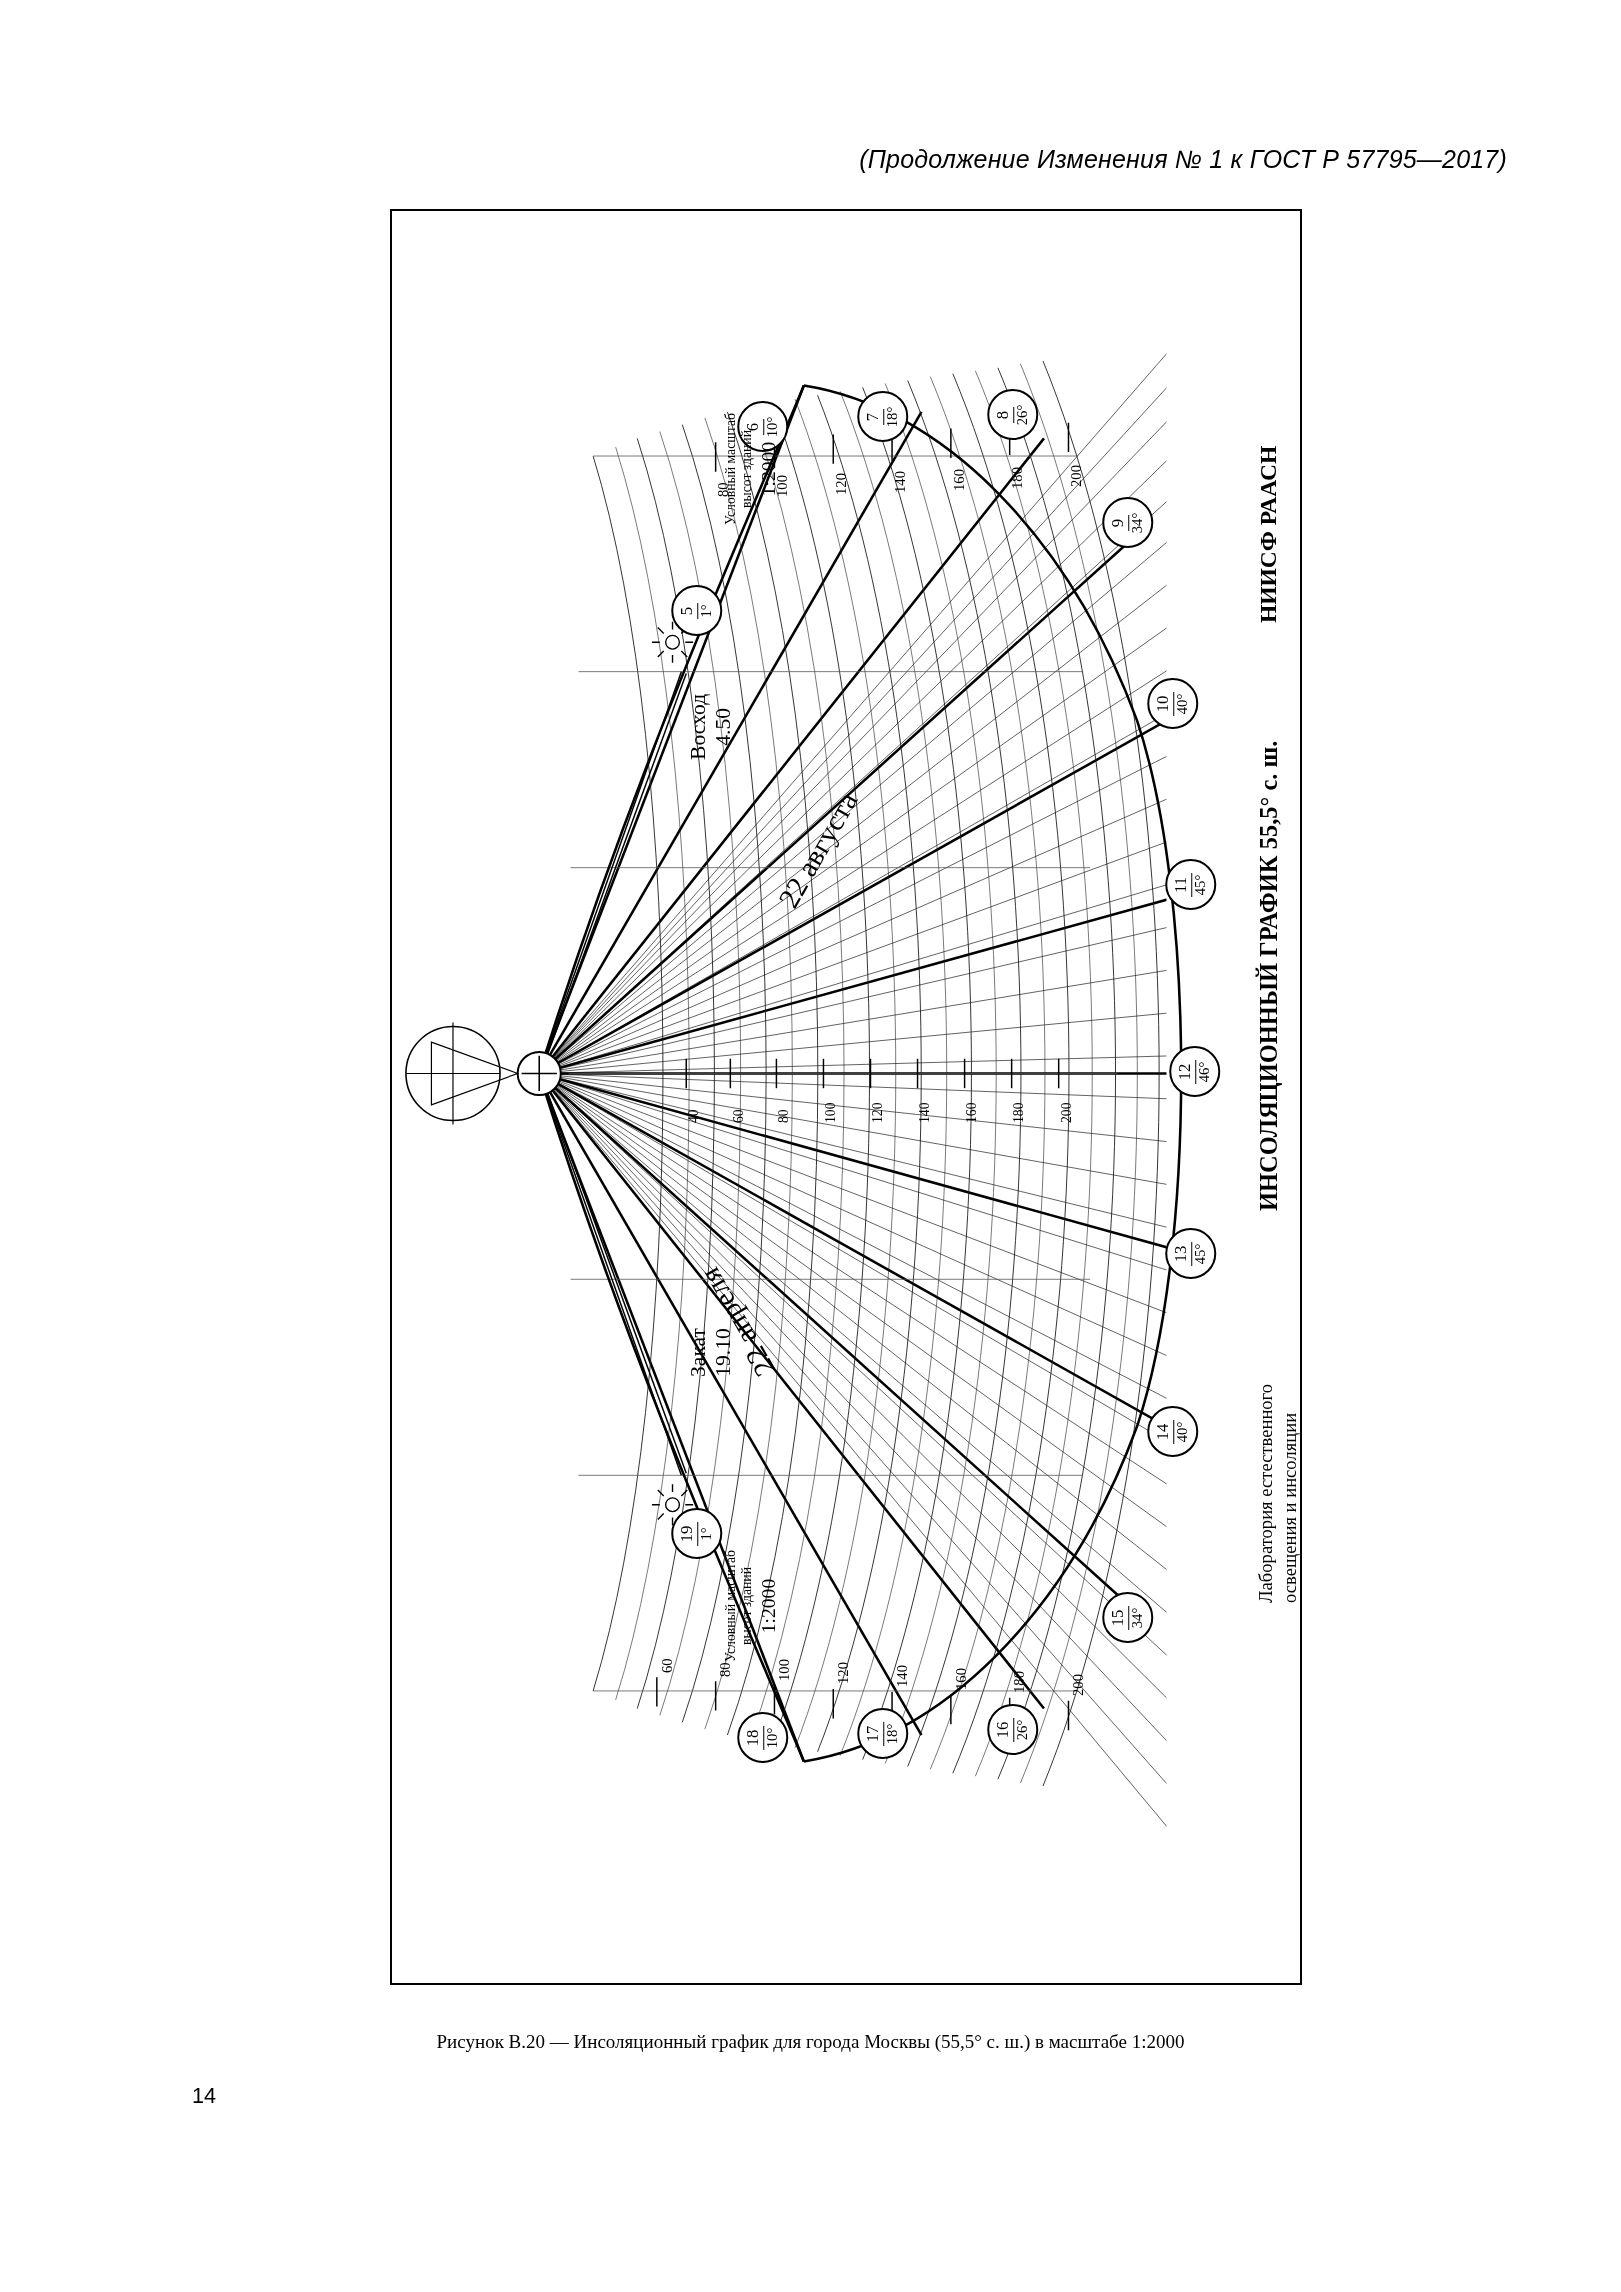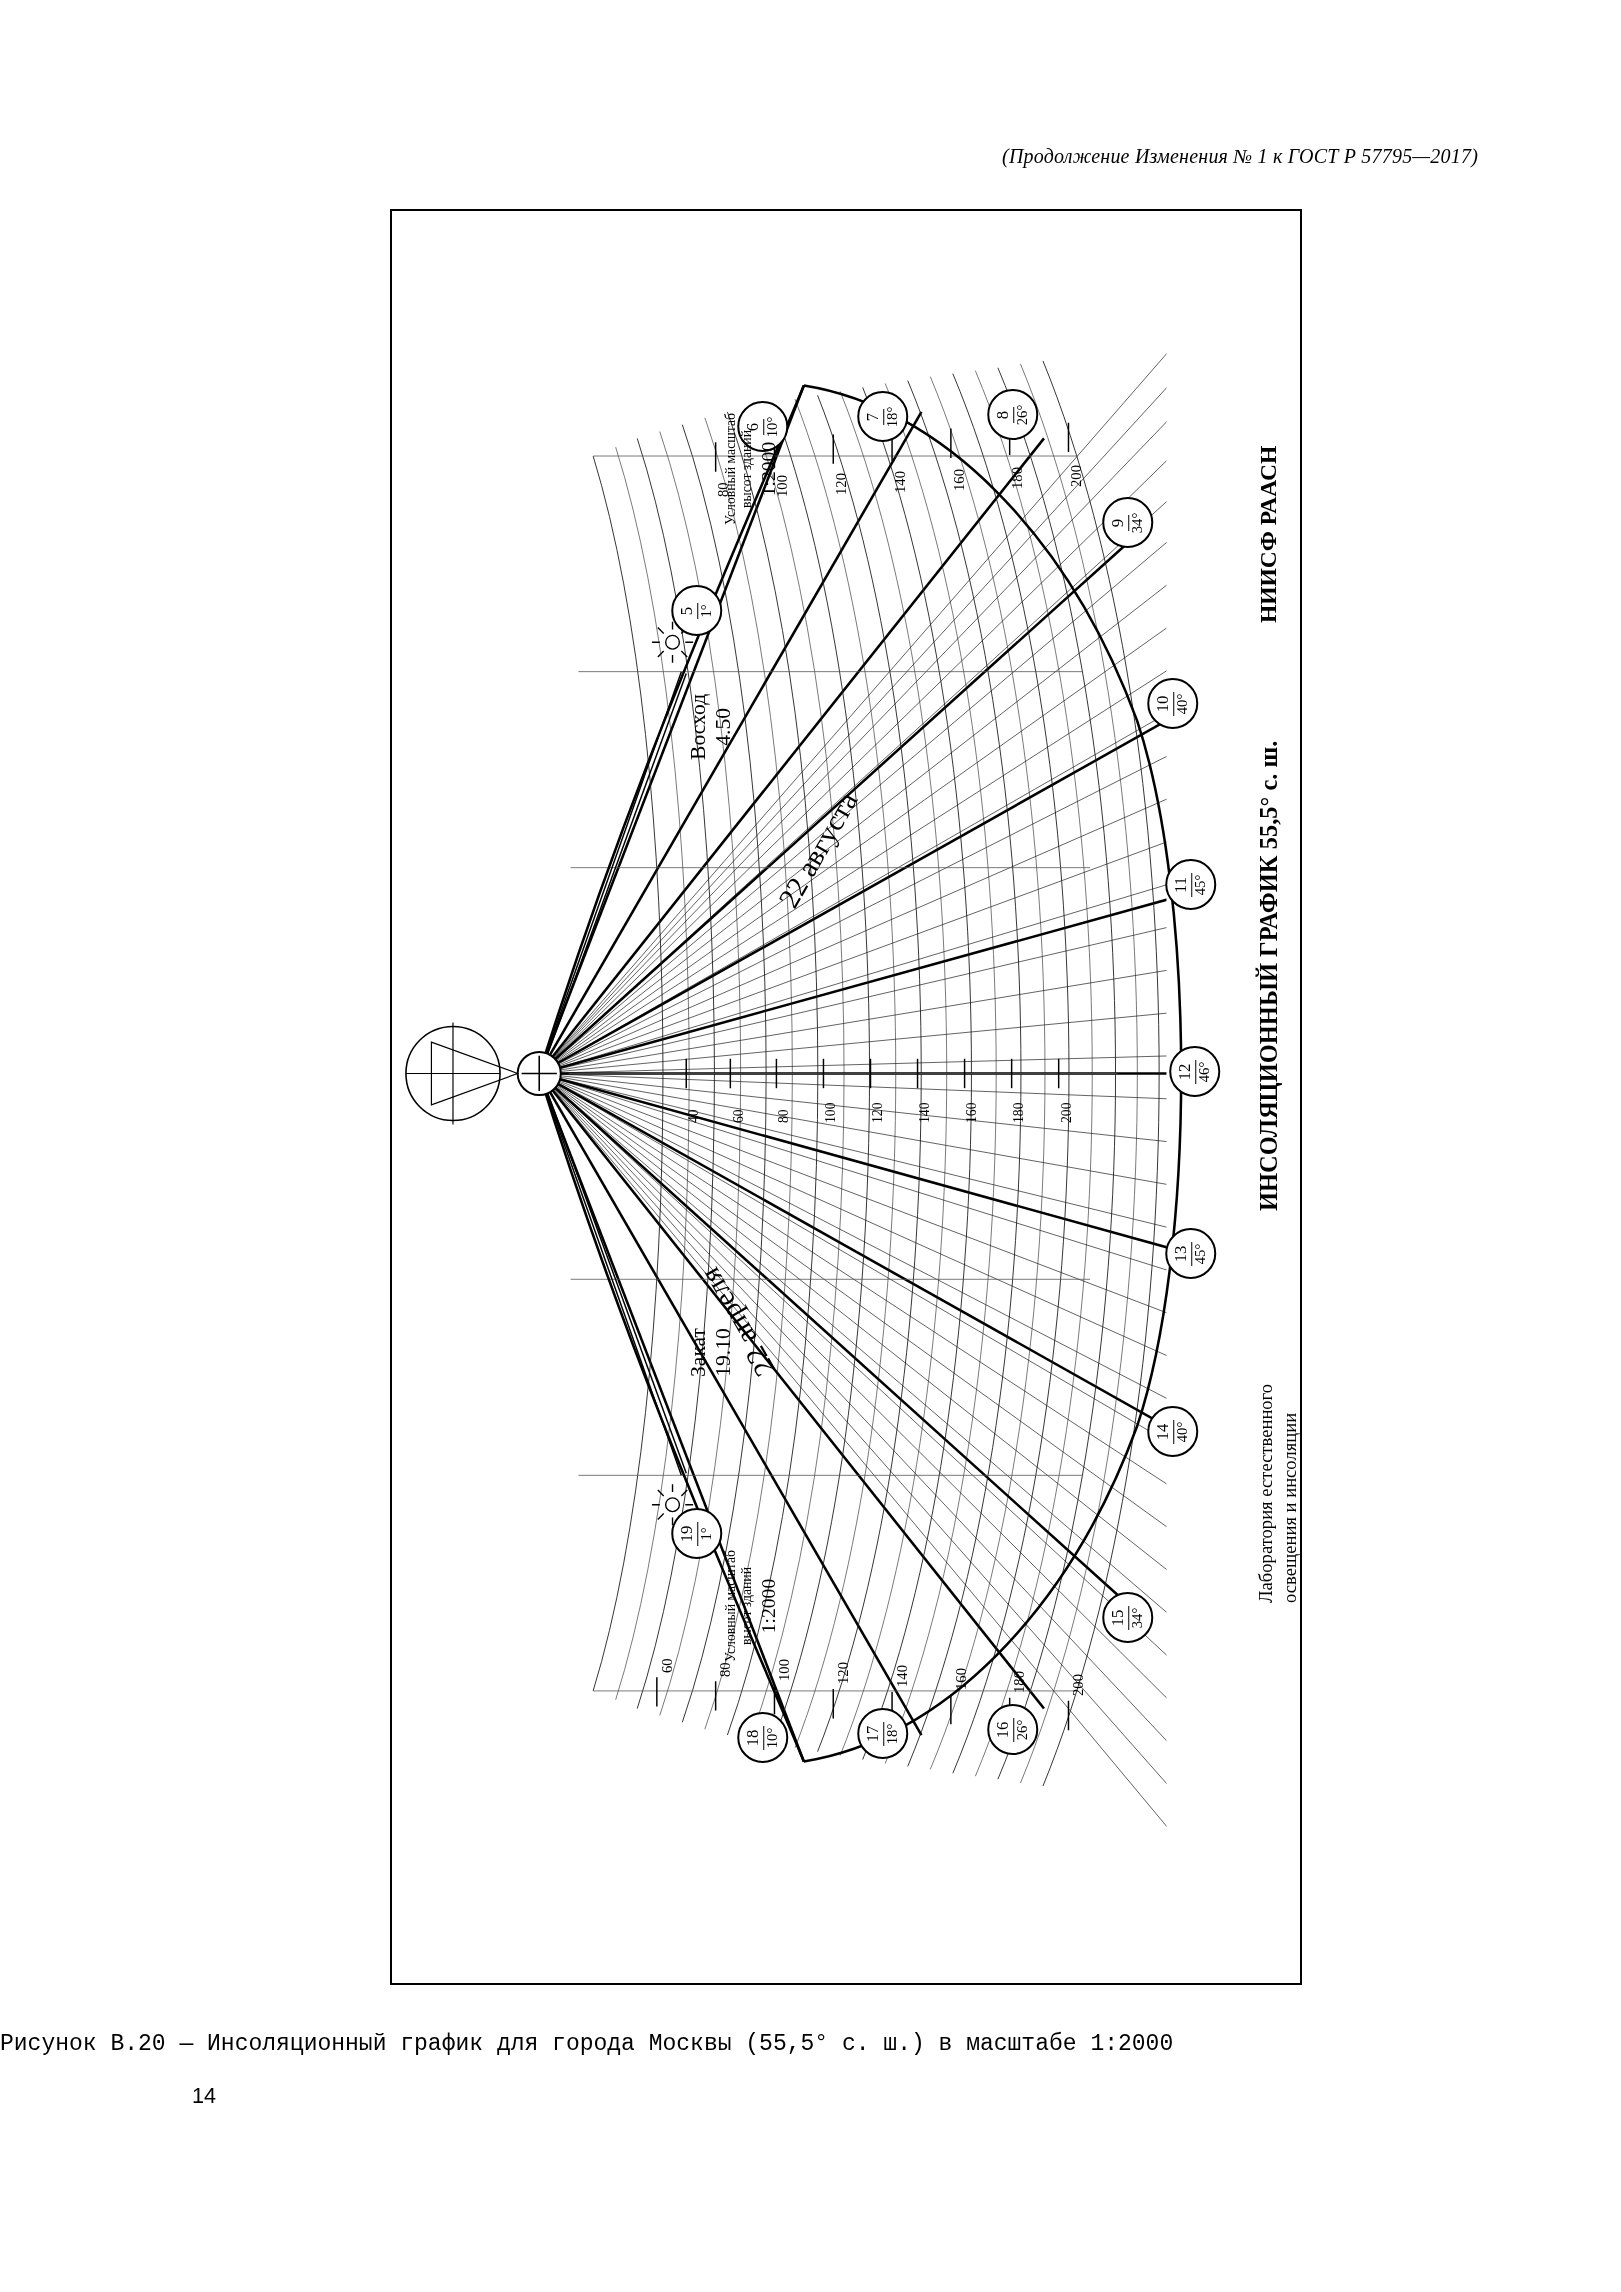--- a/index.html
+++ b/index.html
@@ -13,24 +13,24 @@
     position: relative;
     font-family: "Liberation Sans", sans-serif;
     color: #000000;
     overflow: hidden;
   }
 
   
   .page-header {
     position: absolute;
     top: 145px;
-    right: 143px;
-    font-family: Liberation Serif, serif;
+    right: 114px;
+    font-family: Liberation Sans, sans-serif;
     font-style: italic;
-    font-size: 20px;
+    font-size: 25px;
     letter-spacing: 0.2px;
     white-space: nowrap;
   }
 
   
   .figure-frame {
     position: absolute;
     left: 390px;
     top: 209px;
     width: 912px;
@@ -56,22 +56,23 @@
     font-family: "Liberation Serif", serif;
     color: #000;
   }
 
   
   .figure-caption {
     position: absolute;
     top: 2031px;
     left: 0;
     width: 100%;
-    font-size: 23px;
-    font-family: Liberation Mono, monospace;
+    text-align: center;
+    font-size: 19px;
+    font-family: Liberation Serif, serif;
   }
   .page-number {
     position: absolute;
     left: 192px;
     top: 2083px;
     font-size: 21.6px;
     font-family: "Liberation Sans", sans-serif;
   }
 </style>
 </head>

